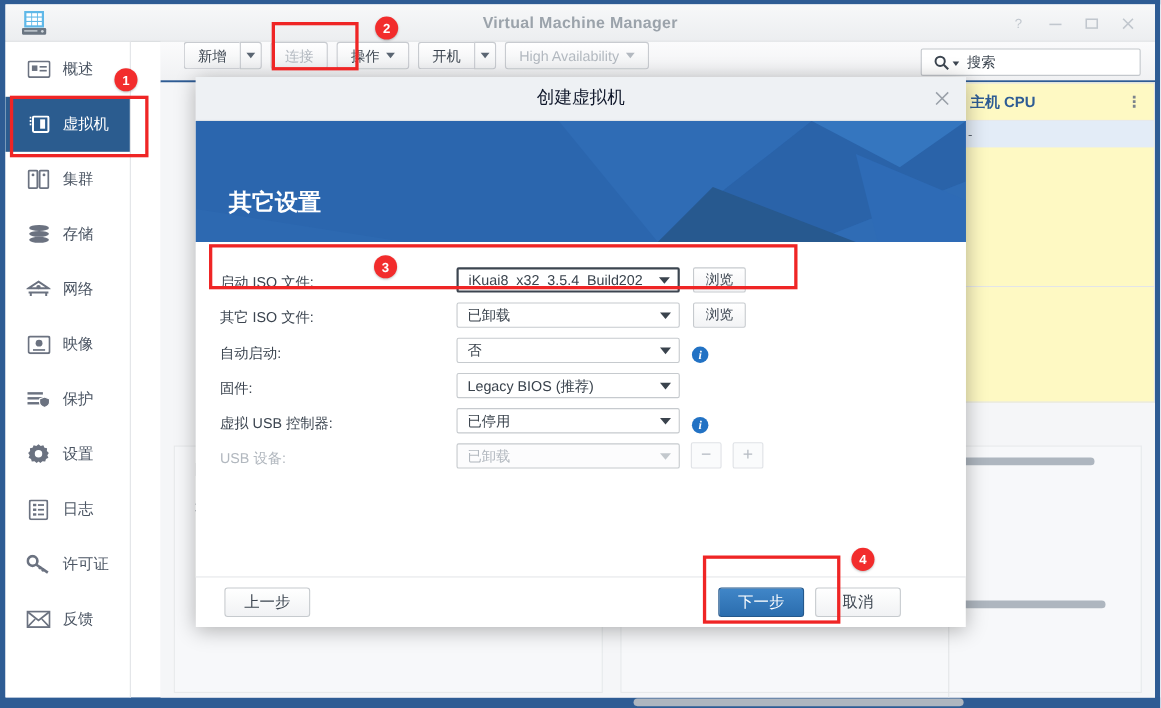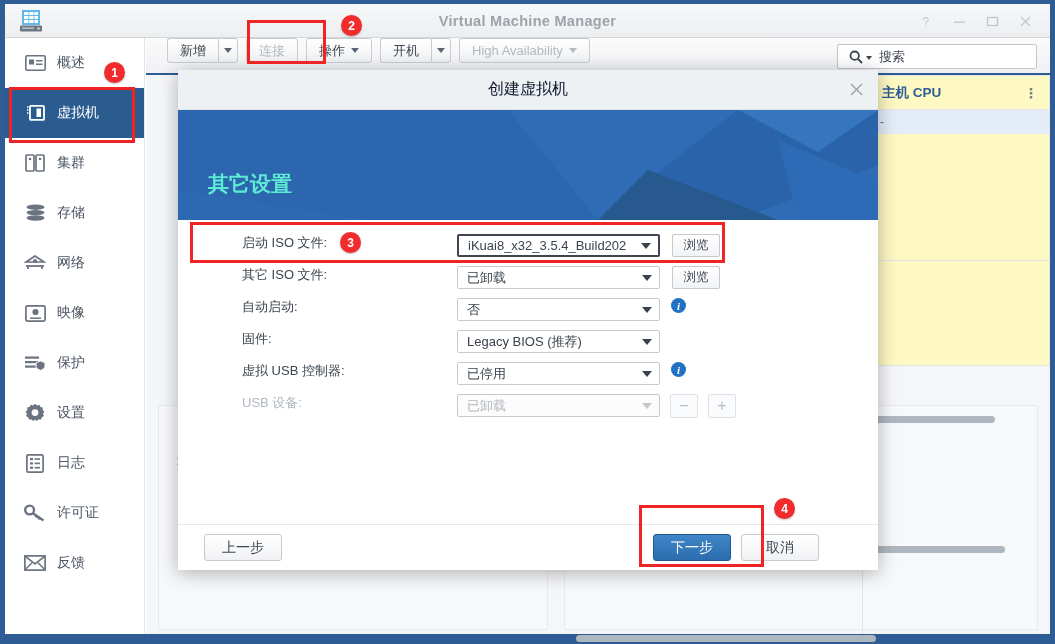--- a/index.html
+++ b/index.html
@@ -57,21 +57,21 @@
     position: absolute; right: 8px; top: 0; height: 34px;
     display: flex; align-items: center; gap: 0px;
   }
   .win-ctrl {
     width: 33px; height: 34px; display: flex; align-items: center;
     justify-content: center; color: #b9bfc6; font-size: 14px;
   }
 
   
   .sidebar {
-    position: absolute; left: 5px; top: 38px; width: 140px; height: 596px;
+    position: absolute; left: 5px; top: 38px; width: 114px; height: 596px;
     background: #ffffff;
     border-right: 1px solid #e2e4e7;
     box-sizing: border-box;
   }
   .side-item {
     position: relative;
     height: 50px;
     display: flex; align-items: center;
     padding-left: 18px;
     color: #4b5563;
@@ -217,28 +217,28 @@
     position: absolute; right: 14px; top: 0; height: 39px;
     display: flex; align-items: center; color: #9aa1a9; font-size: 17px;
   }
   .modal-banner {
     position: relative; height: 110px; overflow: hidden;
     background: #2b66ae;
   }
   .modal-banner svg { position: absolute; left: 0; top: 0; }
   .banner-text {
     position: absolute; left: 30px; bottom: 22px;
-    font-size: 21px; font-weight: bold; color: #5eead4;
+    font-size: 21px; font-weight: bold; color: #ffffff;
   }
   .form-area {
     position: relative; height: 305px; padding-top: 14px; box-sizing: border-box;
     background: #ffffff;
   }
   .frow {
-    display: flex; align-items: flex-start; height: 32px; padding-left: 22px; margin-left: 42px;
+    display: flex; align-items: flex-end; height: 32px; padding-left: 22px;
   }
   .flabel {
     width: 215px; font-size: 13px; color: #3c4550; flex: 0 0 215px;
   }
   .flabel.dim { color: #b2b8bf; }
   .fselect {
     width: 203px; height: 23px; box-sizing: border-box;
     border: 1px solid #c6cace; background: #ffffff; border-radius: 2px;
     display: flex; align-items: center; justify-content: space-between;
     padding: 0 7px 0 9px;

